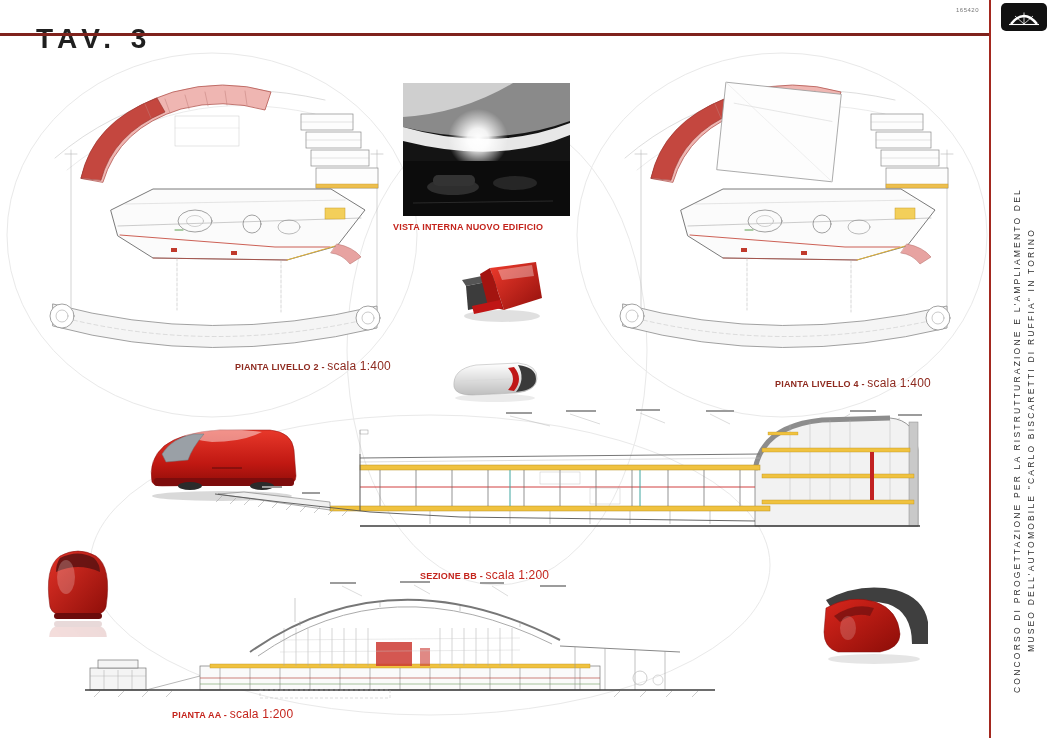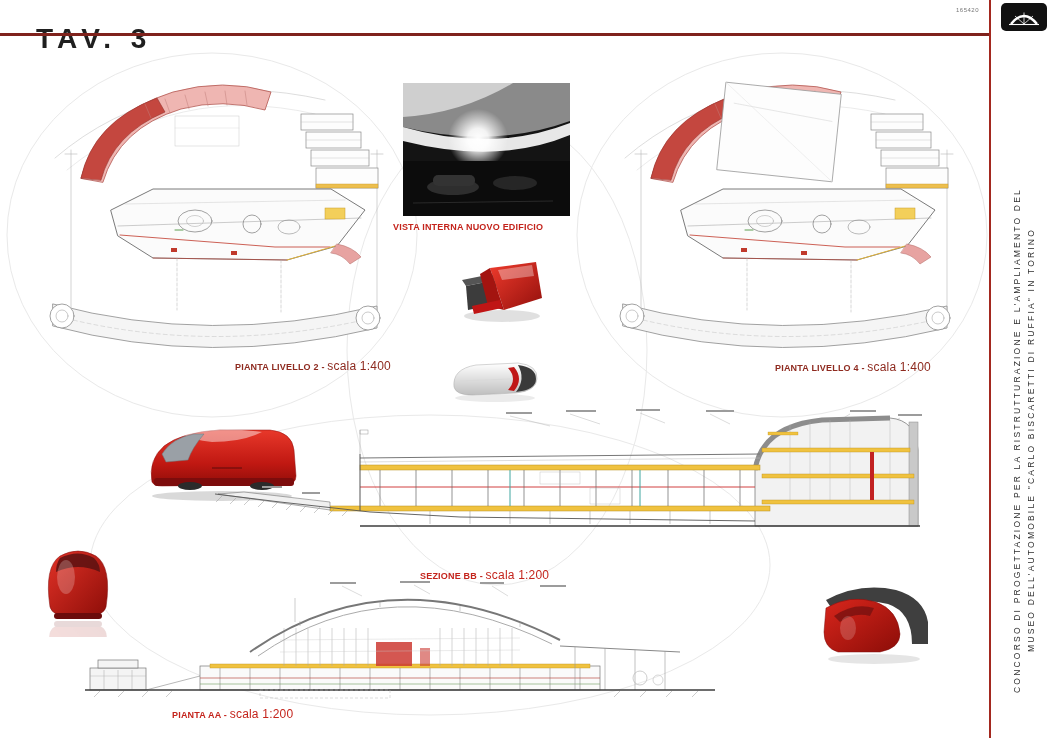--- a/index.html
+++ b/index.html
@@ -140,21 +140,21 @@
   <figure class="fig" style="left:595px;top:58px;width:370px;height:300px">
     <svg viewBox="0 0 370 300" width="370" height="300">
       <use href="#plan-base"></use>
       <g transform="rotate(6 184 74)">
         <rect x="126" y="30" width="116" height="88" fill="#fdfdfd" stroke="#9a9a9a" stroke-width="0.8"></rect>
         <line x1="136" y1="50" x2="236" y2="58" stroke="#d0d0d0" stroke-width="0.5"></line>
         <line x1="126" y1="30" x2="242" y2="118" stroke="#e2e2e2" stroke-width="0.5"></line>
       </g>
     </svg>
   </figure>
-  <div class="cap cap-dark" style="left:775px;top:360px;width:180px">
+  <div class="cap cap-dark" style="left:775px;top:376px;width:180px">
     <span>PIANTA LIVELLO 4 -</span>
     <span class="scale">scala 1:400</span>
   </div>
 
   <figure class="fig" style="left:403px;top:83px;width:167px;height:133px">
     <svg viewBox="0 0 167 133" width="167" height="133">
       <defs>
         <radialGradient id="burst" cx="0.5" cy="0.5" r="0.5">
           <stop offset="0" stop-color="#ffffff"></stop>
           <stop offset="0.35" stop-color="#ffffff" stop-opacity="0.9"></stop>

